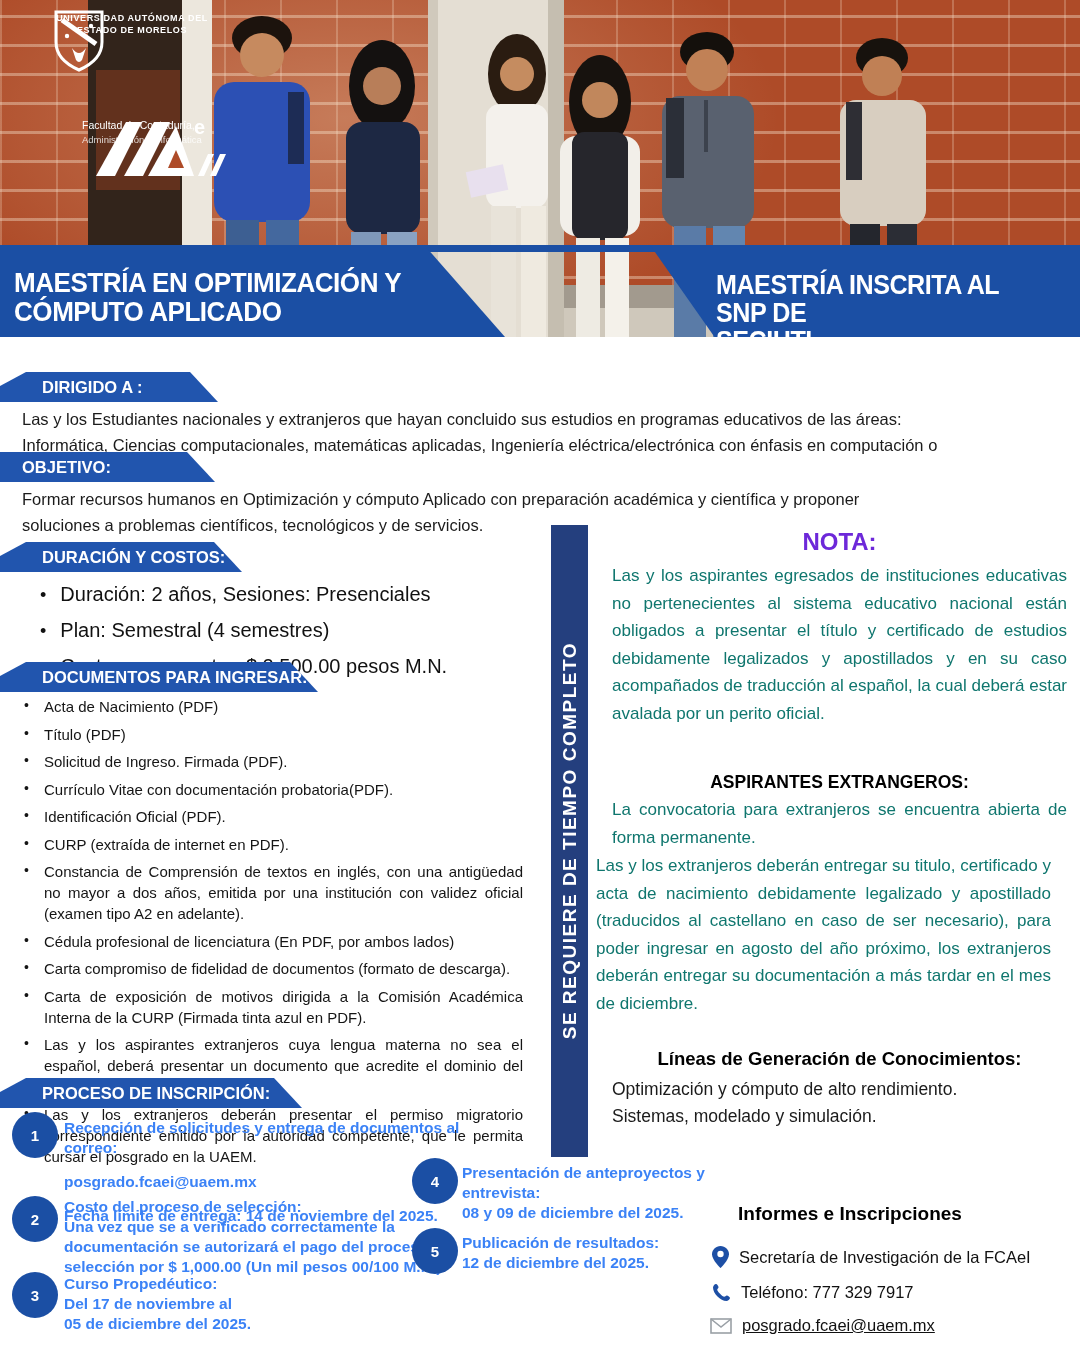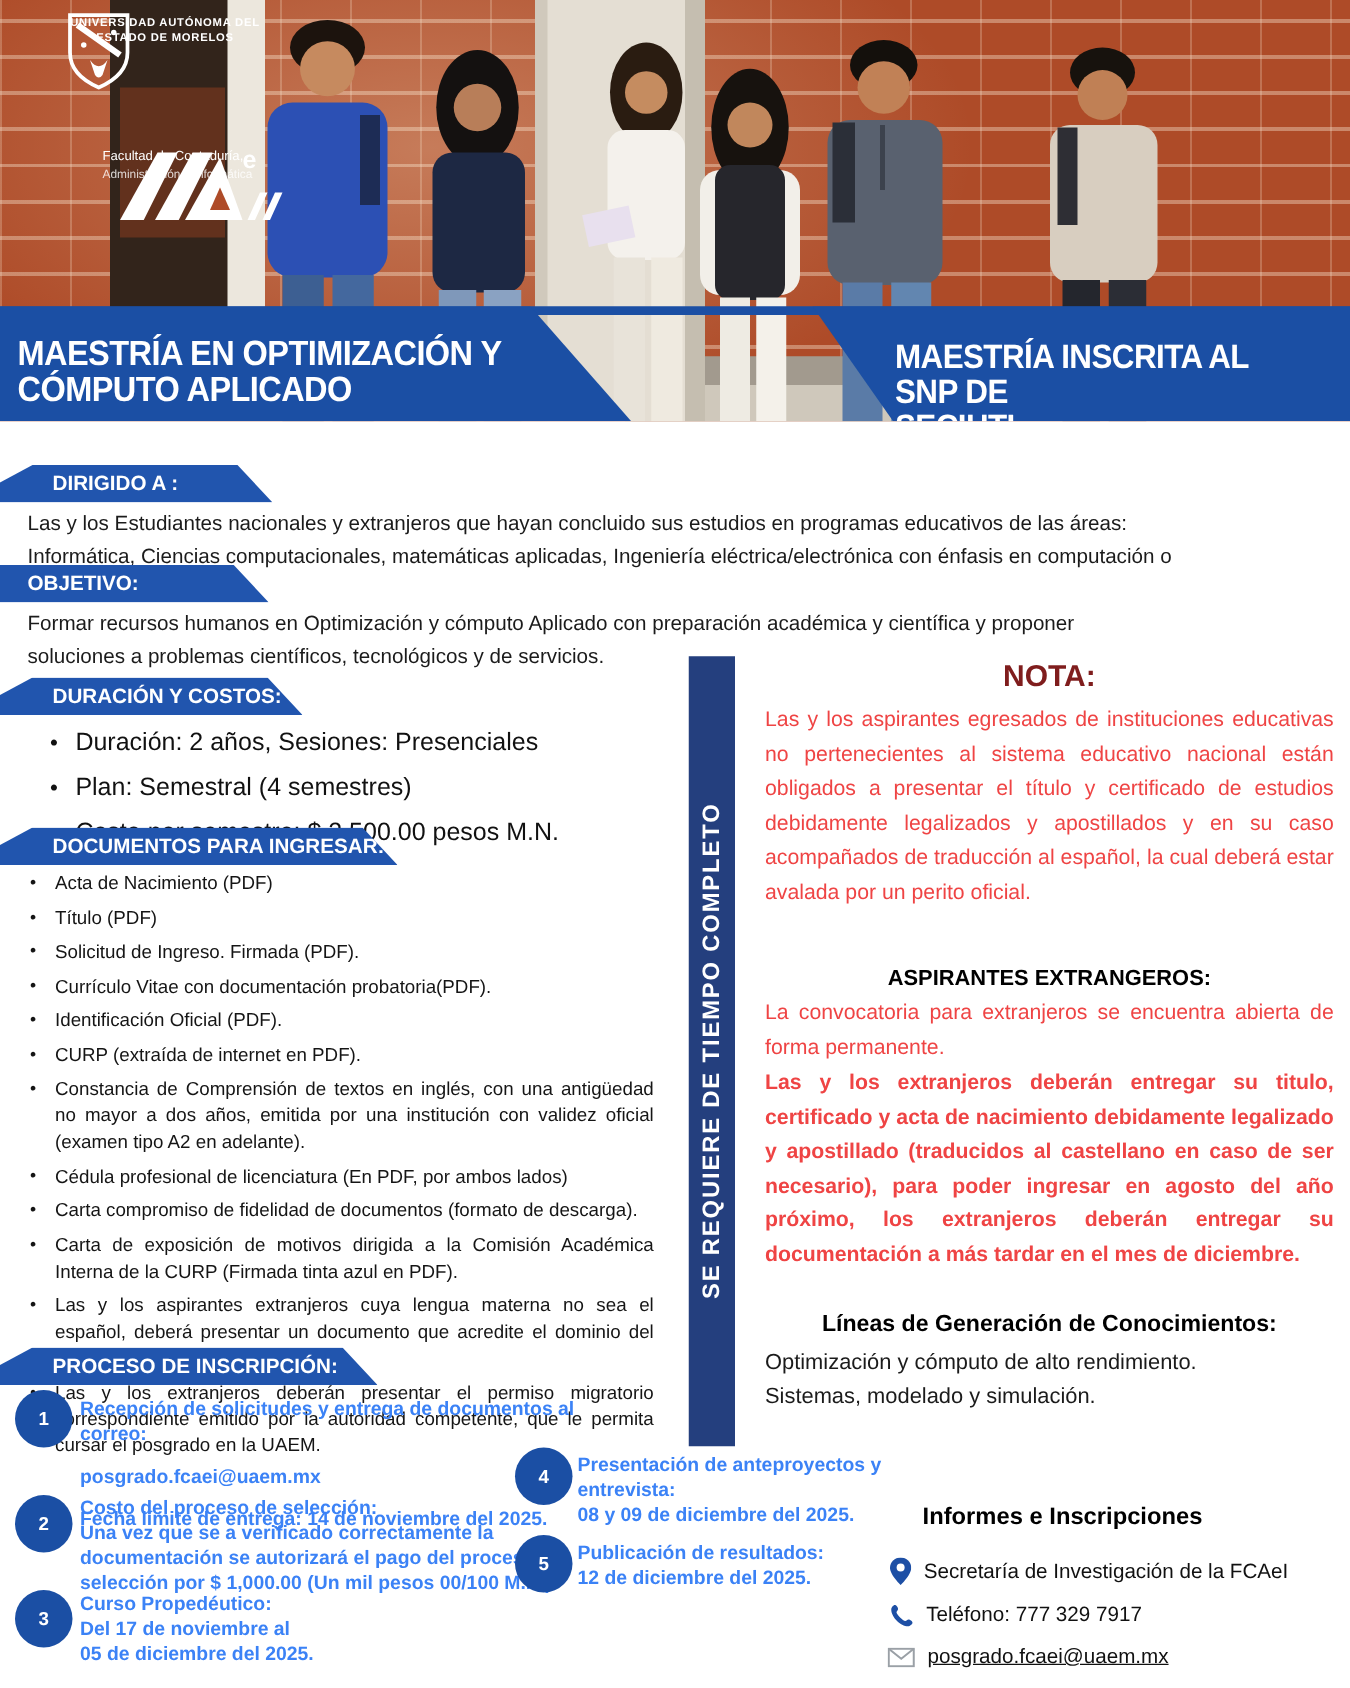--- a/index.html
+++ b/index.html
@@ -65,22 +65,22 @@
   .step-text .gap{margin-top:14px;}
 
   
   .strip{position:absolute;left:551px;top:525px;width:37px;height:632px;background:#243f7e;
     display:flex;align-items:center;justify-content:center;}
   .strip span{writing-mode:vertical-rl;transform:rotate(180deg);color:#fff;font-weight:bold;
     font-size:19px;letter-spacing:1.5px;white-space:nowrap;}
 
   
   .nota-title{position:absolute;left:612px;top:528px;width:455px;text-align:center;
-    font-size:24px;font-weight:bold;color:#7f1d1d;}
-  .just{position:absolute;font-size:17px;line-height:1.62;text-align:justify;color:#ef4444;}
+    font-size:24px;font-weight:bold;color:#6d28d9;}
+  .just{position:absolute;font-size:17px;line-height:1.62;text-align:justify;color:#0f766e;}
   .center-bold{position:absolute;text-align:center;font-weight:bold;color:#000;}
 
   .contact-row{position:absolute;display:flex;align-items:center;gap:10px;font-size:16.5px;color:#111;}
   .contact-row .ic{flex:0 0 auto;display:flex;}
   .underl{text-decoration:underline;color:#111;}
 </style>
 </head>
 <body>
 
 <div class="page">
@@ -261,21 +261,21 @@
 
   <div class="strip">
     <span>SE REQUIERE DE TIEMPO COMPLETO</span>
   </div>
 
   <div class="nota-title">NOTA:</div>
   <div class="just" style="left:612px;top:562px;width:455px;">Las y los aspirantes egresados de instituciones educativas no pertenecientes al sistema educativo nacional están obligados a presentar el título y certificado de estudios debidamente legalizados y apostillados y en su caso acompañados de traducción al español, la cual deberá estar avalada por un perito oficial.</div>
 
   <div class="center-bold" style="left:612px;top:772px;width:455px;font-size:17.5px;">ASPIRANTES EXTRANGEROS:</div>
   <div class="just" style="left:612px;top:796px;width:455px;">La convocatoria para extranjeros se encuentra abierta de forma permanente.</div>
-  <div class="just" style="left:612px;top:852px;width:455px;font-weight:bold;">Las y los extranjeros deberán entregar su titulo, certificado y acta de nacimiento debidamente legalizado y apostillado (traducidos al castellano en caso de ser necesario), para poder ingresar en agosto del año próximo, los extranjeros deberán entregar su documentación a más tardar en el mes de diciembre.</div>
+  <div class="just" style="left:596px;top:852px;width:455px;">Las y los extranjeros deberán entregar su titulo, certificado y acta de nacimiento debidamente legalizado y apostillado (traducidos al castellano en caso de ser necesario), para poder ingresar en agosto del año próximo, los extranjeros deberán entregar su documentación a más tardar en el mes de diciembre.</div>
 
   <div class="center-bold" style="left:612px;top:1048px;width:455px;font-size:18.5px;">Líneas de Generación de Conocimientos:</div>
   <div class="body-text" style="left:612px;top:1076px;width:455px;font-size:17.5px;line-height:1.55;">
     <div>Optimización y cómputo de alto rendimiento.</div>
     <div>Sistemas, modelado y simulación.</div>
   </div>
 
   <div class="center-bold" style="left:640px;top:1203px;width:420px;font-size:19px;">Informes e Inscripciones</div>
 
   <div class="contact-row" style="left:712px;top:1246px;">

